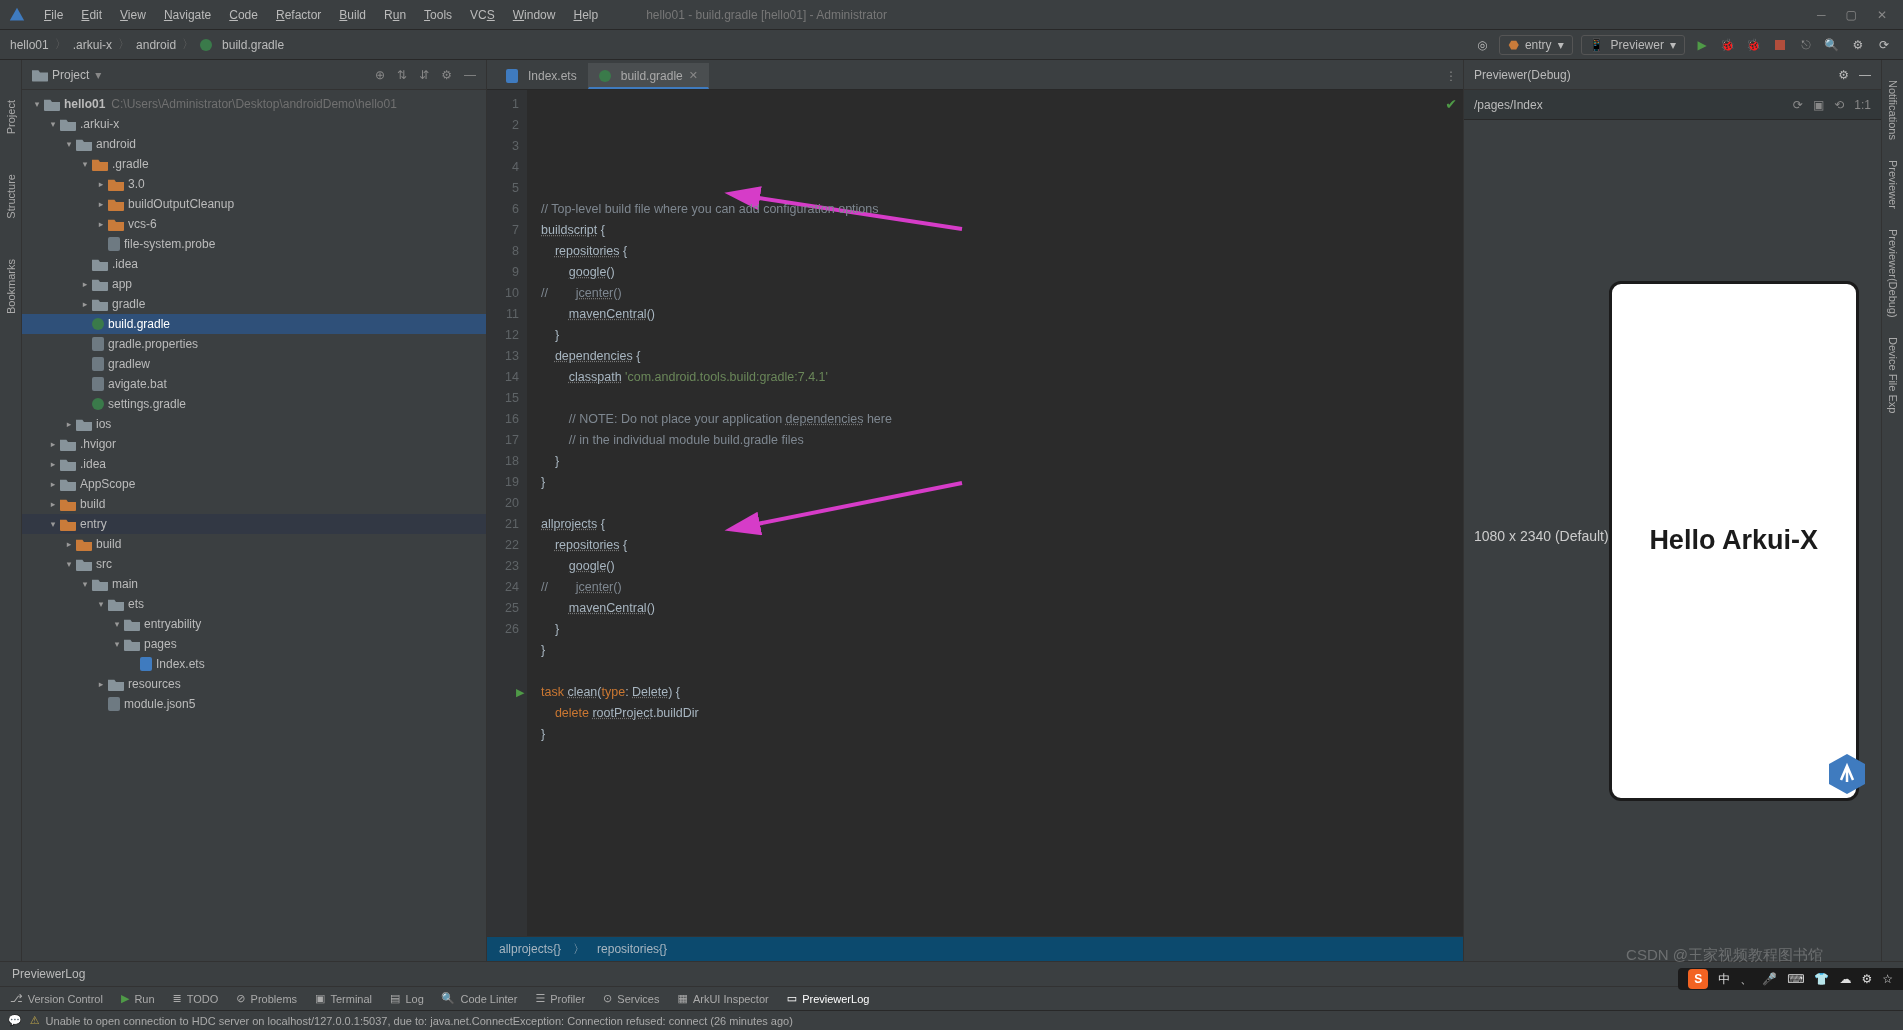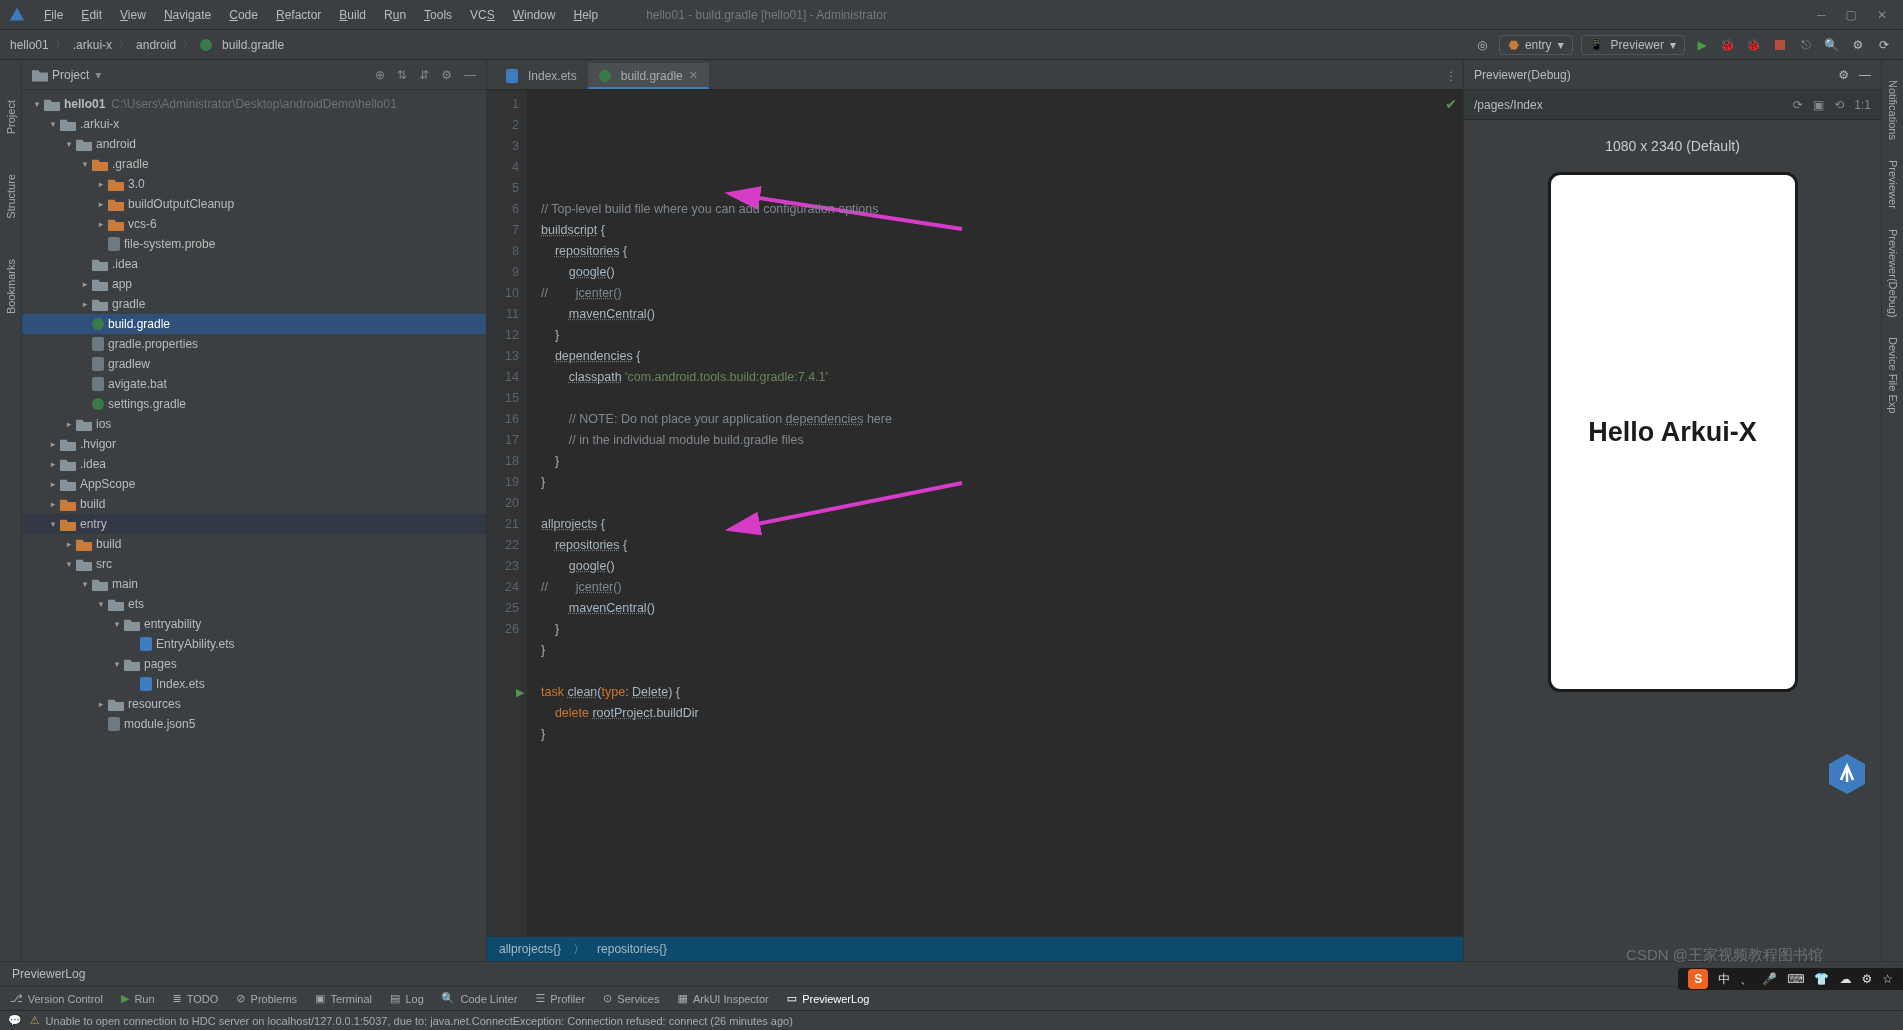--- a/index.html
+++ b/index.html
@@ -74,21 +74,21 @@
 
 .editor-crumb { height: 25px; border-top: 1px solid #323232; display: flex; align-items: center; padding: 0 12px; color: #a8b6c1; gap: 12px; background: #0c4a6e; }
 
 
 .previewer { width: 418px; background: #3b3f41; border-left: 1px solid #323232; display: flex; flex-direction: column; }
 .previewer-header { height: 30px; display: flex; align-items: center; padding: 0 10px; border-bottom: 1px solid #323232; }
 .previewer-header .spacer { flex: 1; }
 .previewer-pagebar { height: 30px; display: flex; align-items: center; padding: 0 10px; background: #33383a; border-bottom: 1px solid #282828; }
 .previewer-pagebar .spacer { flex: 1; }
 .previewer-pagebar .icons { display: flex; gap: 10px; color: #888; }
-.device-area { flex: 1; display: flex; flex-direction: column; align-items: center; padding: 10px; background: #3b3f41; position: relative; }
+.device-area { flex: 1; display: flex; flex-direction: row; align-items: center; padding: 10px; background: #3b3f41; position: relative; }
 .device-label { color: #ccc; margin: 8px 0 18px; font-size: 14px; }
 .device-frame { width: 250px; height: 520px; border: 3px solid #1b1b1b; border-radius: 12px; background: #fff; display: flex; align-items: center; justify-content: center; color: #1b1b1b; font-size: 27px; font-weight: 700; }
 .harmony-badge { position: absolute; right: 12px; bottom: 165px; width: 44px; height: 44px; }
 
 
 .rightrail { width: 22px; background: #3b3f41; border-left: 1px solid #323232; display: flex; flex-direction: column; align-items: center; gap: 20px; padding-top: 20px; }
 .rightrail .rail-label { writing-mode: vertical-rl; color: #aaa; font-size: 11px; cursor: pointer; }
 
 
 .previewer-log-bar { height: 25px; background: #3b3f41; border-top: 1px solid #323232; display: flex; align-items: center; padding: 0 12px; }
@@ -316,24 +316,20 @@
         </div>
       <div class="tree-row" style="padding-left:72px">
           <span class="tree-arrow">▾</span>
           <span class="tree-icon folder-icon"></span>
           <span class="tree-label">ets</span>
         </div>
       <div class="tree-row" style="padding-left:88px">
           <span class="tree-arrow">▾</span>
           <span class="tree-icon folder-icon"></span>
           <span class="tree-label">entryability</span>
-        </div>
-      <div class="tree-row" style="padding-left:118px">
-          <span class="tree-icon file-icon" style="background:#3f7bbf"></span>
-          <span class="tree-label">EntryAbility.ets</span>
         </div>
       <div class="tree-row" style="padding-left:88px">
           <span class="tree-arrow">▾</span>
           <span class="tree-icon folder-icon"></span>
           <span class="tree-label">pages</span>
         </div>
       <div class="tree-row" style="padding-left:118px">
           <span class="tree-icon file-icon" style="background:#3f7bbf"></span>
           <span class="tree-label">Index.ets</span>
         </div>

